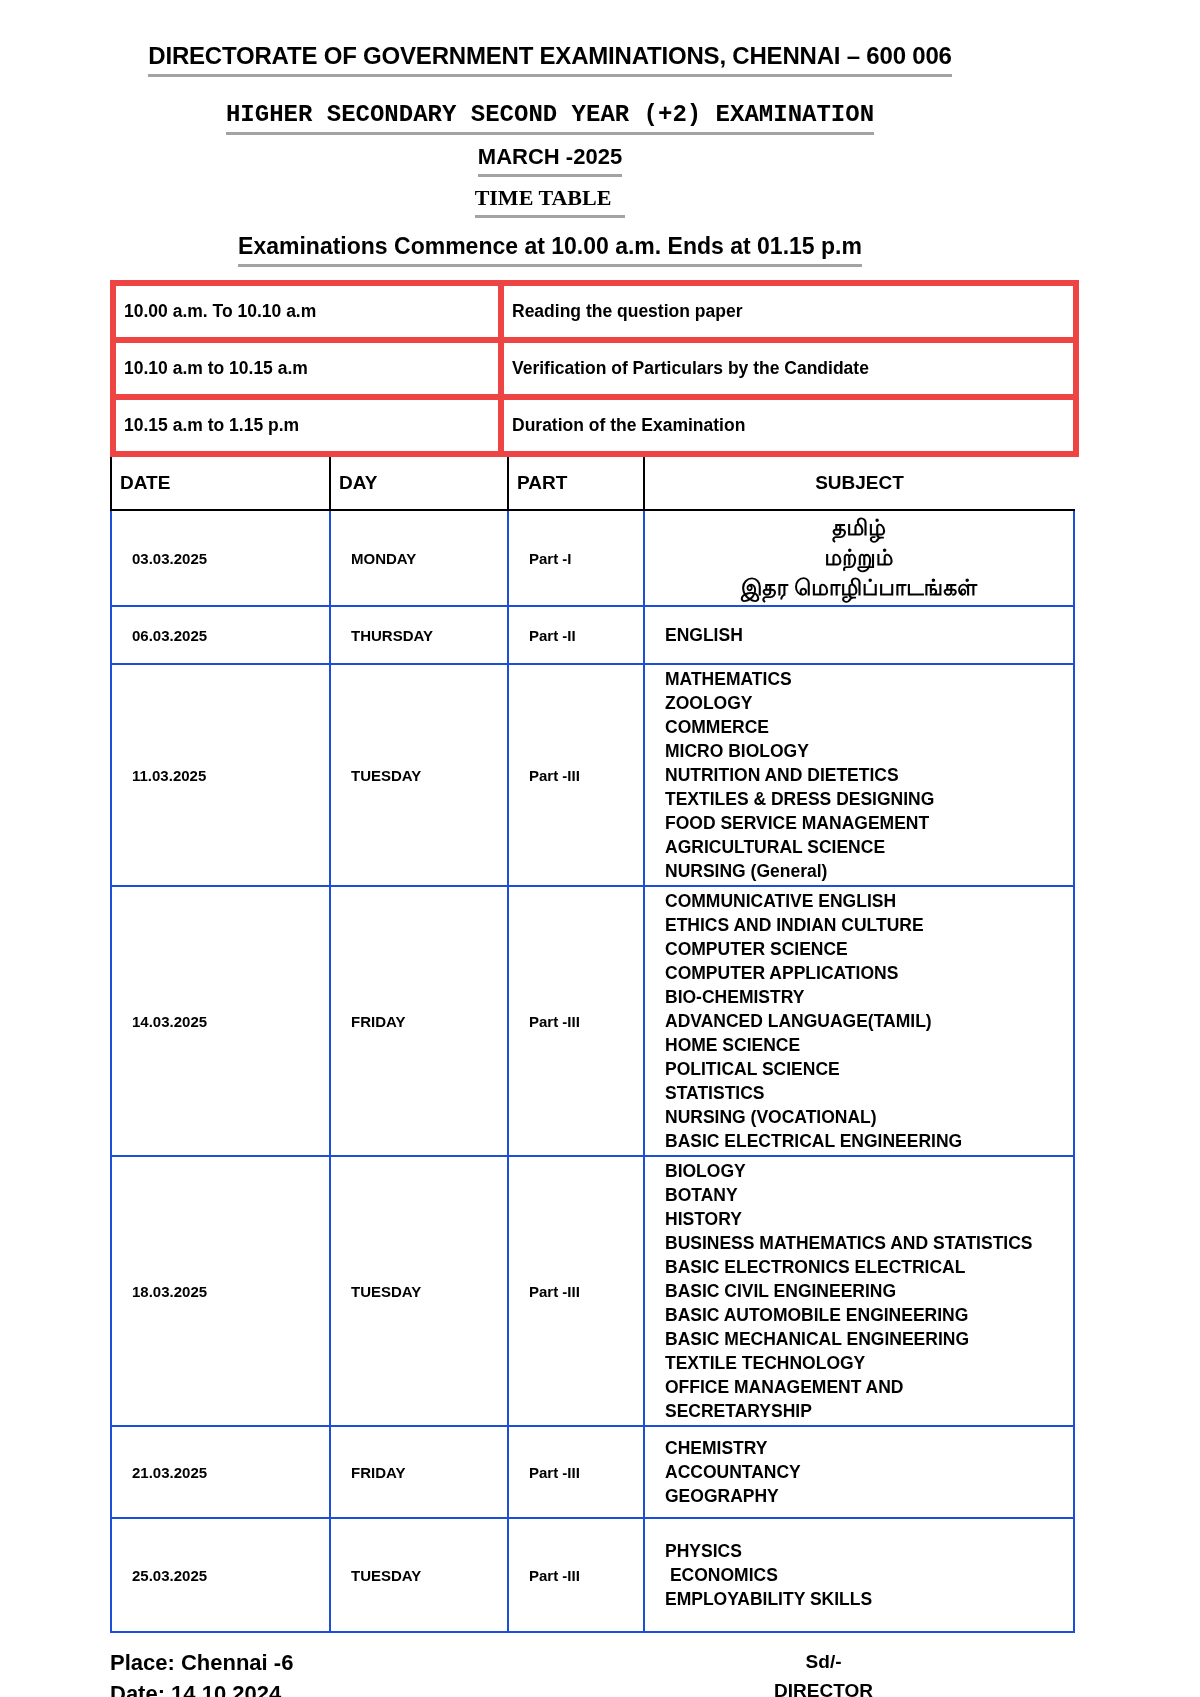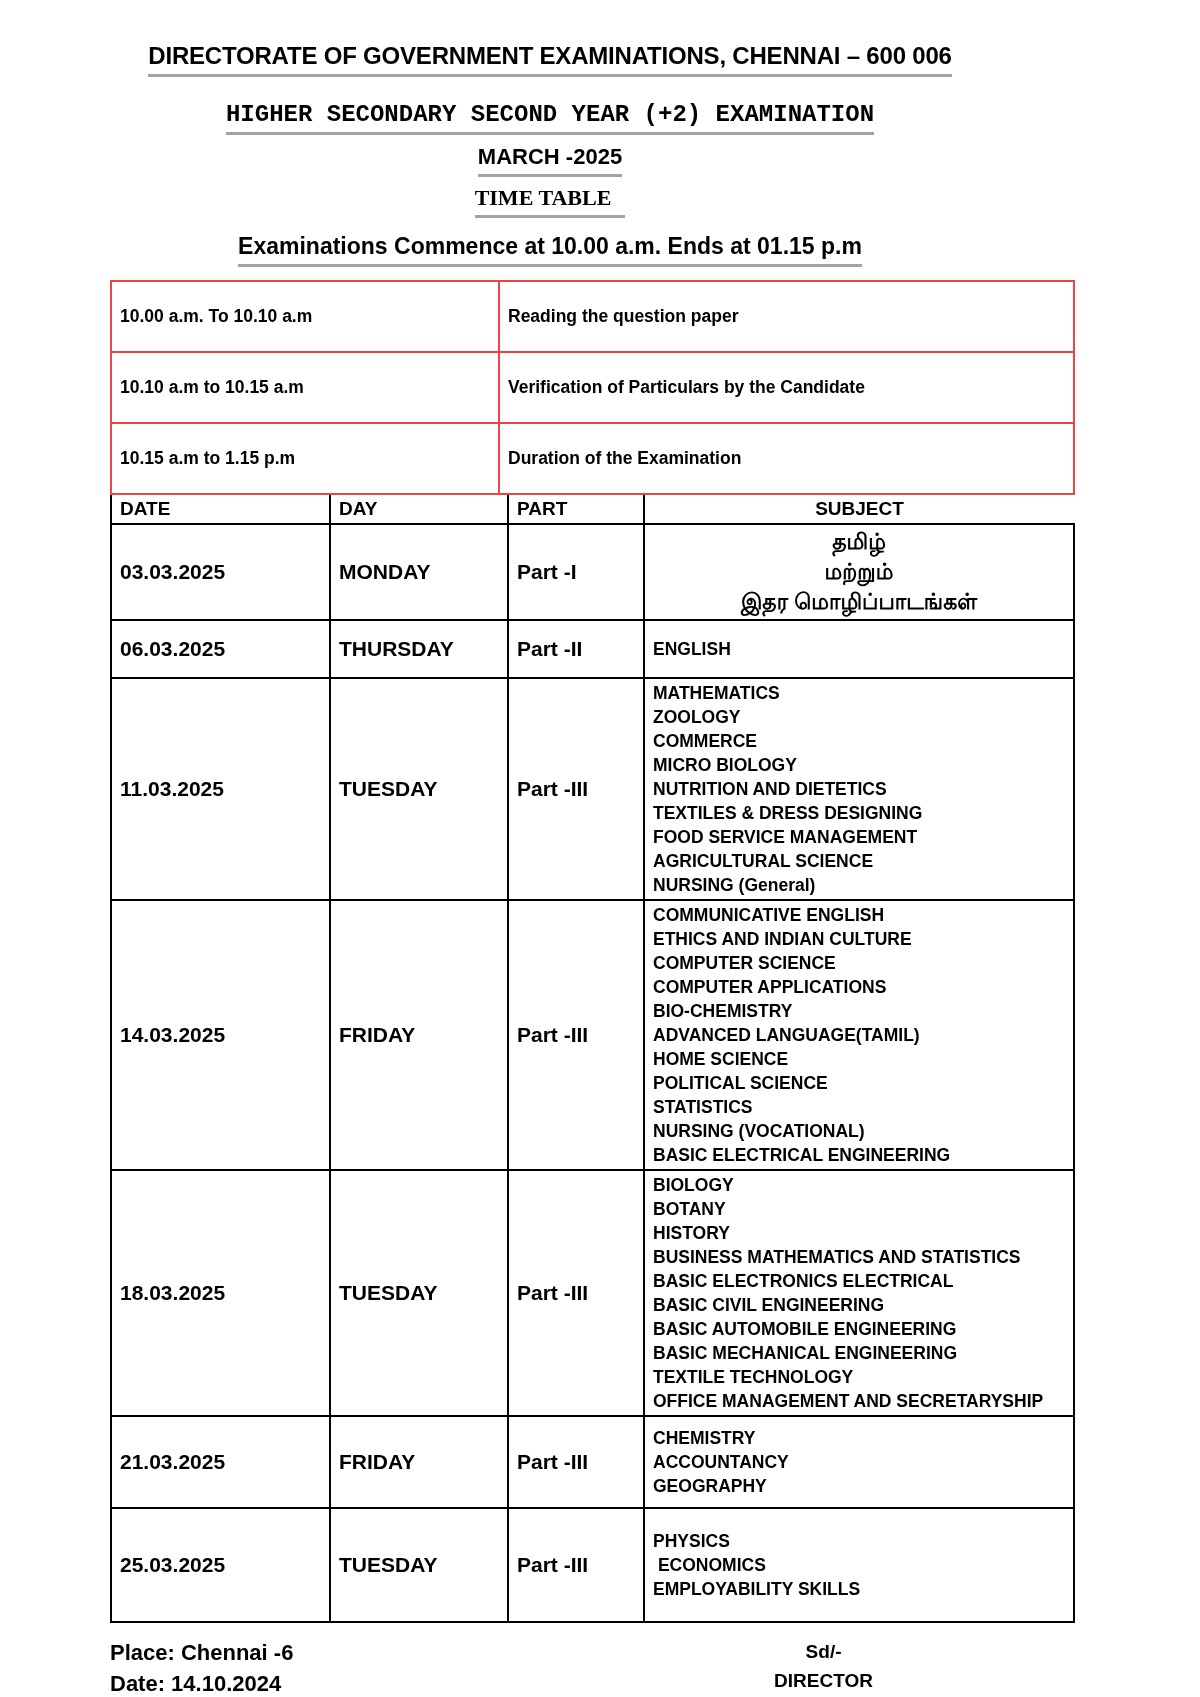--- a/index.html
+++ b/index.html
@@ -13,30 +13,30 @@
   .u { display:inline-block; border-bottom:3px solid #a3a3a3; padding-bottom:4px; }
   .u-trail { padding-right:14px; }
   .t1 { font-size:24px; margin-bottom:24px; letter-spacing:-0.2px; }
   .t2 { font-size:24px; margin-bottom:9px;font-family:Liberation Mono, monospace; }
   .t3 { font-size:22px; margin-bottom:8px; }
   .t4 { font-size:22px; margin-bottom:15px;font-family:Liberation Serif, serif; }
   .subtitle { font-size:23px; margin-bottom:13px; }
 
   table { border-collapse:collapse; table-layout:fixed; margin-left:110px; width:963px; }
   .timing-table td {
-    border:2px solid #ef4444; font-size:17.5px; padding:16px 8px;
+    border:6px solid #ef4444; font-size:17.5px; padding:7px 8px;
     height:37px; vertical-align:middle; text-align:left;
   }
   .main-table th {
     border:2px solid #000; border-top:none; font-size:19px;
-    text-align:left; padding:2px 8px; height:24px; vertical-align:middle;
+    text-align:left; padding:14px 8px; height:24px; vertical-align:middle;
   }
   .main-table th:last-child { border-right:none; text-align:center; }
-  .main-table td { border:2px solid #000000; vertical-align:middle; padding:2px 8px; }
-  .date-cell, .day-cell, .part-cell { font-size:21px; }
+  .main-table td { border:2px solid #1d4ed8; vertical-align:middle; padding:2px 20px; }
+  .date-cell, .day-cell, .part-cell { font-size:15px; }
   .subject-cell { font-size:17.5px; padding:4px 8px; }
   .subject-line { line-height:24px; white-space:pre-wrap; }
   .main-table tbody tr:nth-of-type(1) { height:90px; }
   .main-table tbody tr:nth-of-type(2) { height:58px; }
   .main-table tbody tr:nth-of-type(6) { height:92px; }
   .main-table tbody tr:nth-of-type(7) { height:114px; }
   .main-table tbody tr:nth-of-type(1) .subject-cell { text-align:center; font-size:22px; }
   .main-table tbody tr:nth-of-type(1) .subject-line { line-height:30px; }
 
   .footer { display:flex; justify-content:space-between; margin:14px 0 0 110px; width:963px; }

